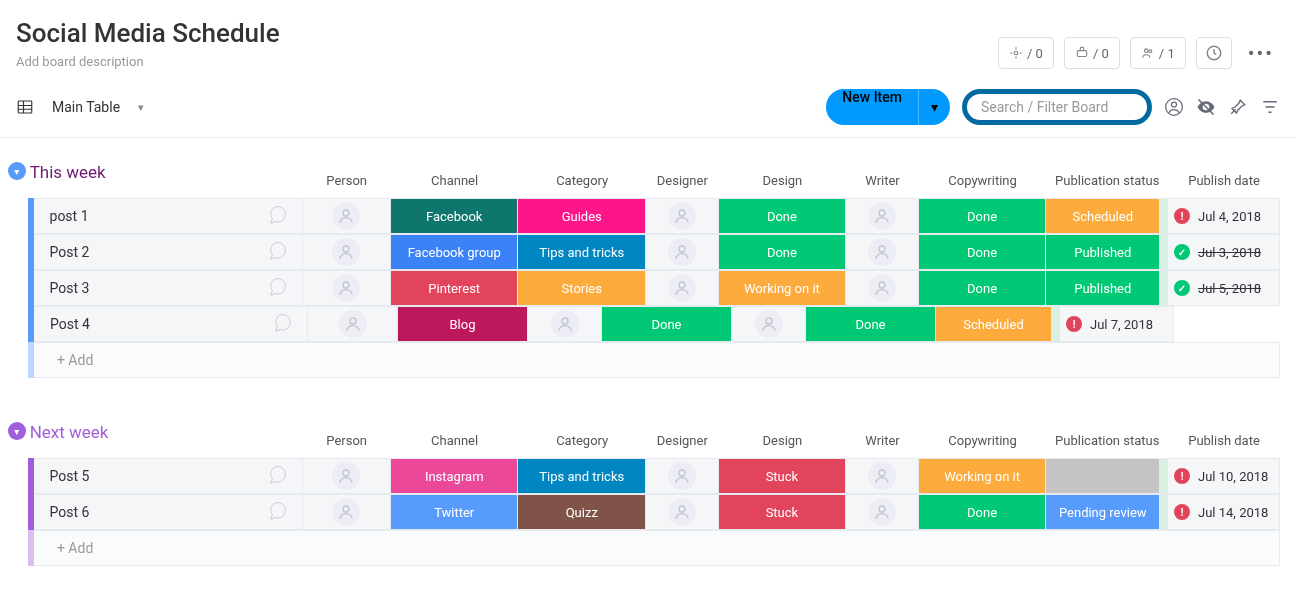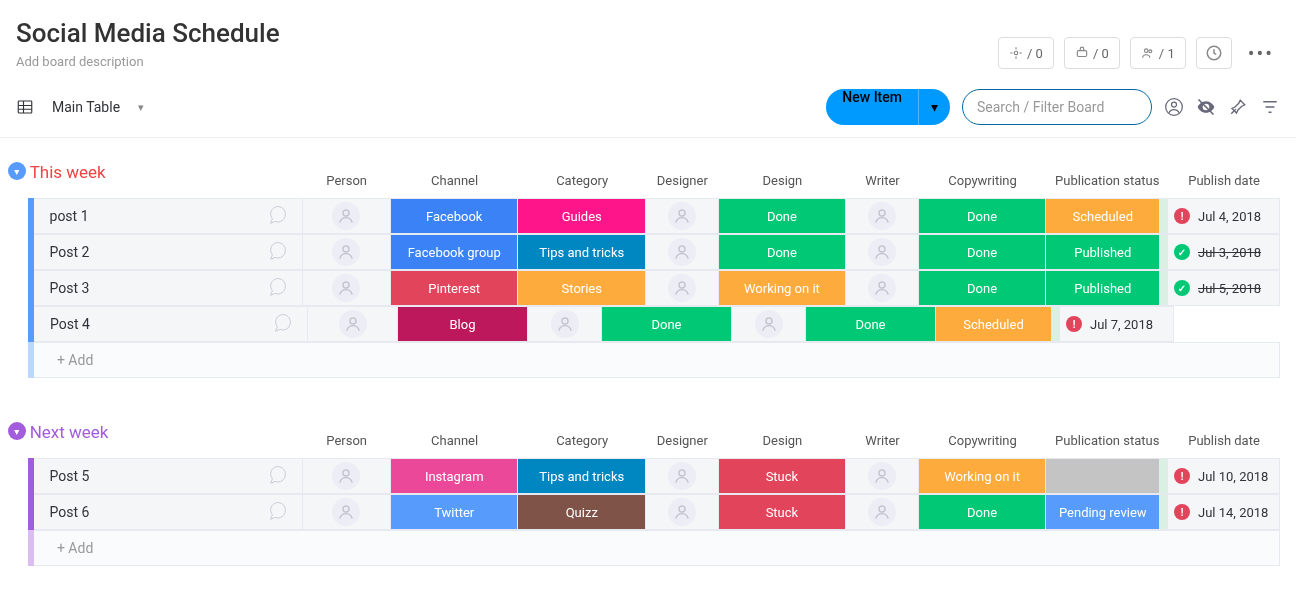--- a/index.html
+++ b/index.html
@@ -12,21 +12,21 @@
 .pill{border:1px solid #ddd;border-radius:4px;padding:4px 10px;font-size:13px;color:#666;display:flex;align-items:center;gap:4px;height:32px}
 .dots{font-size:20px;color:#666;letter-spacing:2px;padding:0 6px;cursor:pointer}
 .toolbar{display:flex;align-items:center;justify-content:space-between;padding:12px 16px;border-bottom:1px solid #eee}
 .view-select{display:flex;align-items:center;gap:18px;color:#323338;cursor:pointer}
 .view-select svg{width:18px;height:18px}
 .chev{font-size:11px;color:#888}
 .toolbar-right{display:flex;align-items:center;gap:12px}
 .new-item{background:#009aff;color:#000000;border-radius:18px;height:36px;display:flex;overflow:hidden;cursor:pointer}
 .new-item .lbl{padding:0 16px;font-weight:500}
 .new-item .dd{border-left:1px solid rgba(255,255,255,.3);padding:0 12px;height:100%;display:flex;align-items:center}
-.search{border:1px solid #0369a1;border-radius:18px;height:36px;width:190px;padding:0 14px;font-size:14px;color:#333}
+.search{border:5px solid #0369a1;border-radius:18px;height:36px;width:190px;padding:0 14px;font-size:14px;color:#333}
 .search::placeholder{color:#999}
 .ticon{color:#676879;cursor:pointer;width:20px;display:flex;justify-content:center}
 .board{padding:24px 16px 10px 8px}
 .group{margin-bottom:44px}
 .group-head{display:flex;align-items:center;height:36px}
 .collapse{width:18px;height:18px;border-radius:50%;display:flex;align-items:center;justify-content:center;color:#fff;font-size:10px;margin-right:4px;cursor:pointer}
 .group-title{font-size:17px;font-weight:400;width:278px}
 .row{display:flex;align-items:stretch;height:36px}
 .gutter{width:20px}
 .color-bar{width:6px}
@@ -133,21 +133,21 @@
             <path d="M3 5h18M6 12h12M10 19h4"></path>
           </svg>
         </div>
     </div>
   </div>
 
   <div class="board" id="board">
       <div class="group">
         <div class="row head-row group-head">
     <div class="collapse" style="background:#579bfc">▾</div>
-    <div class="group-title" style="color:#ef4444">This week</div>
+    <div class="group-title" style="color:#701a75">This week</div>
           <div class="cell w-person">Person</div>
           <div class="cell w-channel">Channel</div>
           <div class="cell w-category">Category</div>
           <div class="cell w-designer">Designer</div>
           <div class="cell w-design">Design</div>
           <div class="cell w-writer">Writer</div>
           <div class="cell w-copy">Copywriting</div>
           <div class="cell w-pub" style="width:124px">Publication status</div>
           <div class="cell w-date">Publish date</div>
         </div>
@@ -158,21 +158,21 @@
                 <path d="M21 12a8 8 0 01-11 7l-5 2 2-5a8 8 0 1114-4z"></path>
               </svg></span></div>
       <div class="cell w-person">
             <div class="avatar">
               <svg width="18" height="18" viewBox="0 0 24 24" fill="none" stroke="#c5c7d0" stroke-width="2">
                 <circle cx="12" cy="8" r="4"></circle>
                 <path d="M4 21c0-4 4-7 8-7s8 3 8 7"></path>
               </svg>
             </div>
           </div>
-      <div class="cell w-channel" style="background:#3b82f6">Facebook</div>
+      <div class="cell w-channel" style="background:#0f766e">Facebook</div>
       <div class="cell w-category" style="background:#ff158a">Guides</div>
       <div class="cell w-designer">
             <div class="avatar">
               <svg width="18" height="18" viewBox="0 0 24 24" fill="none" stroke="#c5c7d0" stroke-width="2">
                 <circle cx="12" cy="8" r="4"></circle>
                 <path d="M4 21c0-4 4-7 8-7s8 3 8 7"></path>
               </svg>
             </div>
           </div>
       <div class="cell w-design" style="background:#00c875">Done</div>

